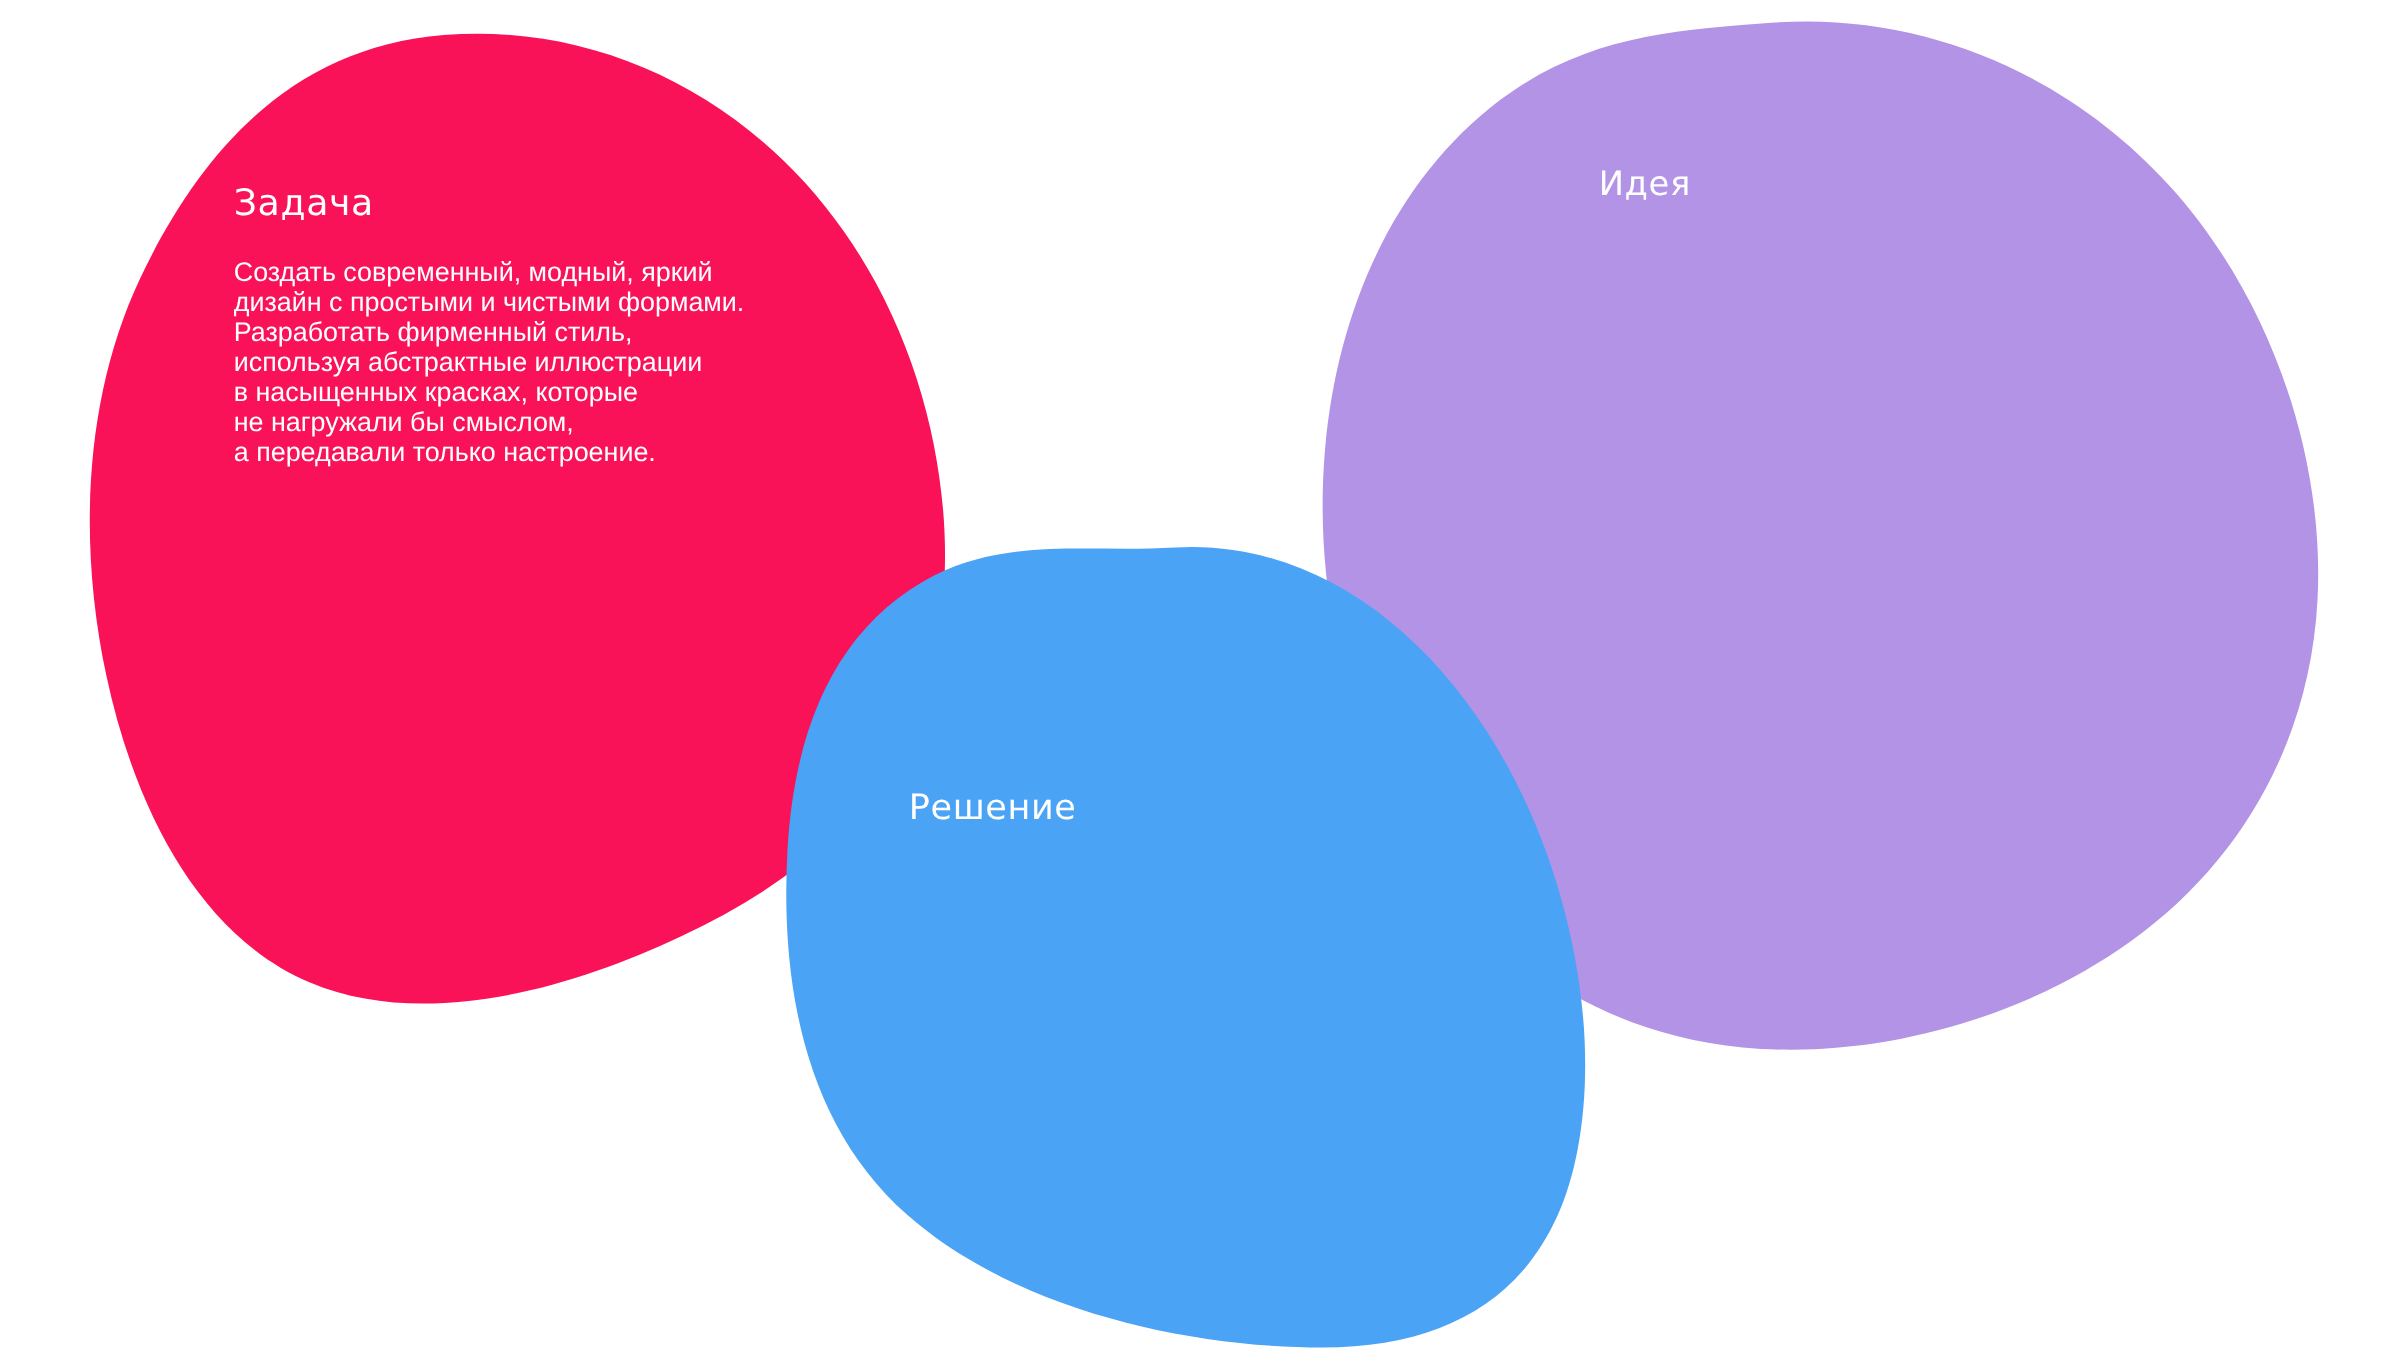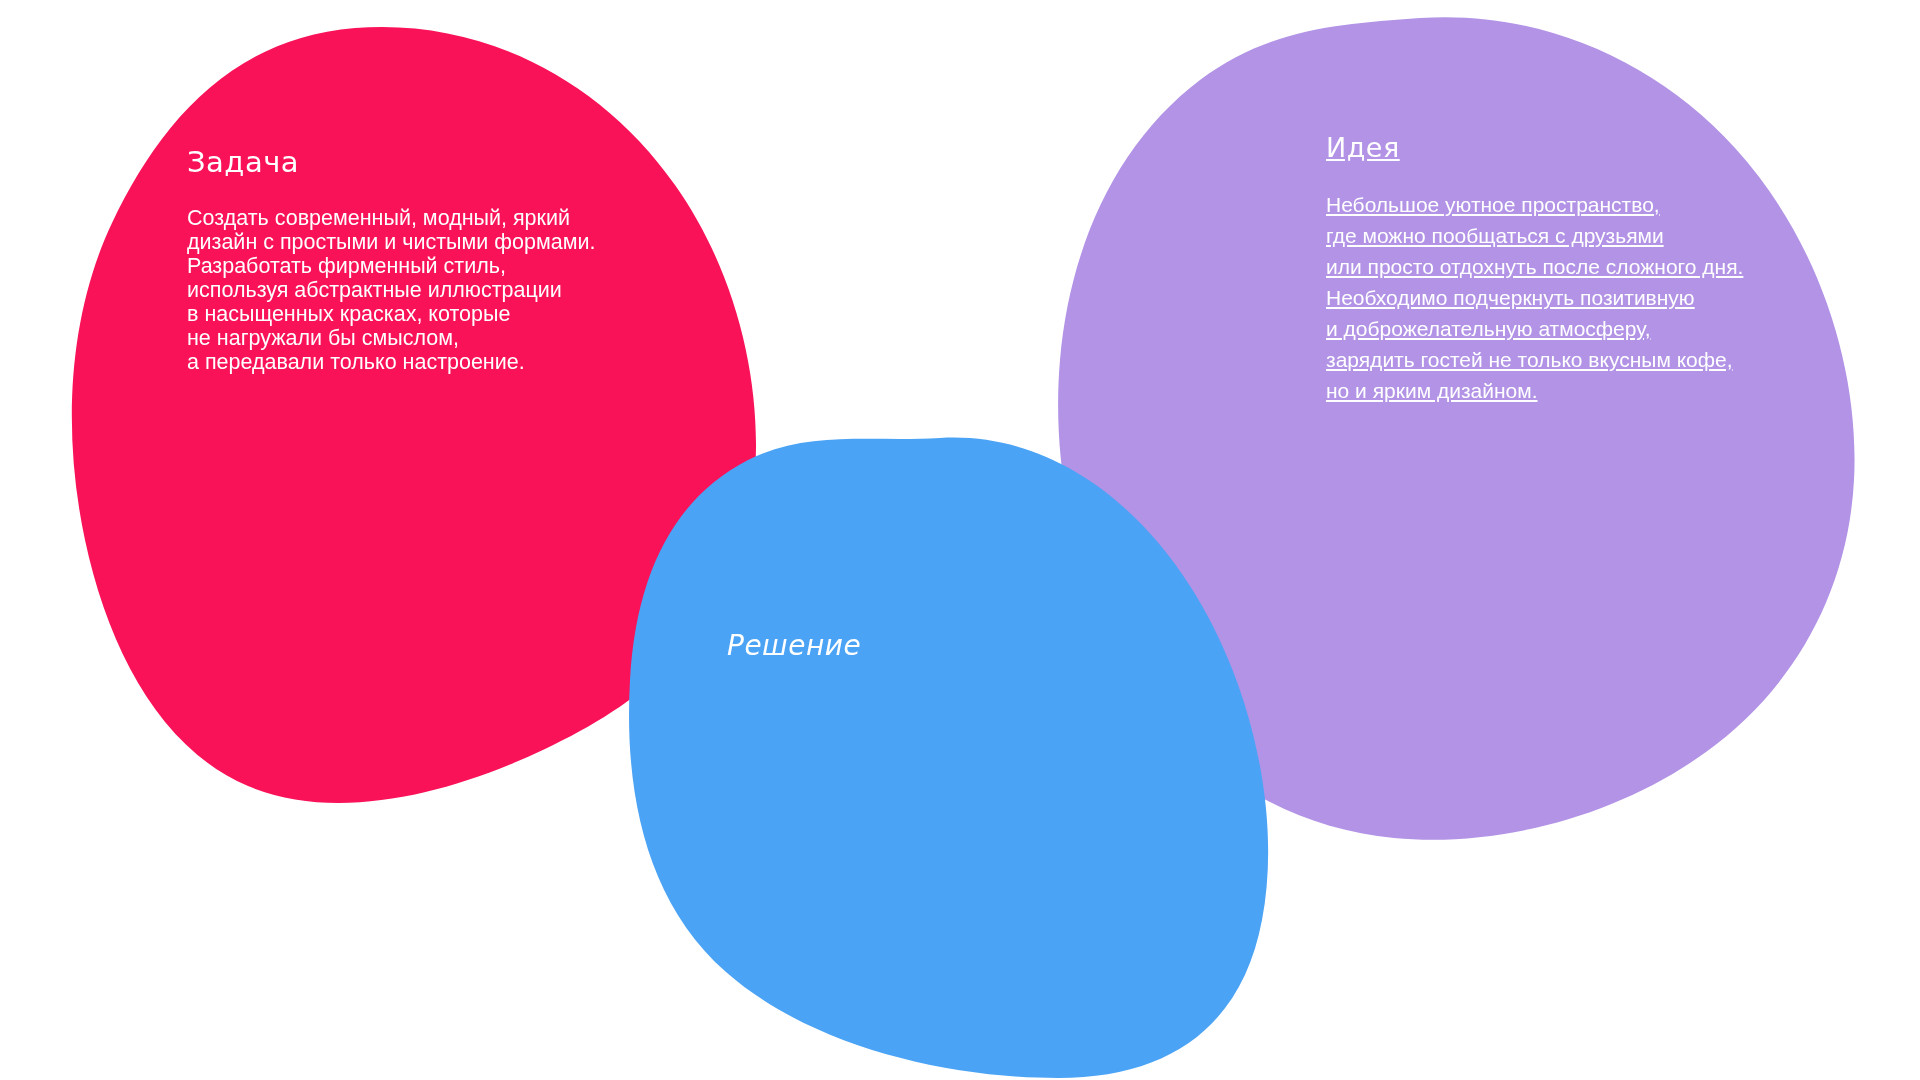--- a/index.html
+++ b/index.html
@@ -72,41 +72,39 @@
     line-height: 34px;
     margin-bottom: 27px;
   }
   #card-task .card-body {
     font-size: 21.5px;
     line-height: 24px;
   }
 
   
   #card-idea {
-    left: 1326px;
+    left: 1279px;
     top: 132px;
     width: 580px;
-    text-decoration: underline;
   }
   #card-idea .card-title {
     font-size: 27px;
     line-height: 32px;
     margin-bottom: 25px;
   }
   #card-idea .card-body {
     font-size: 21px;
     line-height: 31px;
   }
 
   
   #card-solution {
     left: 727px;
     top: 629px;
     width: 520px;
-    font-style: italic;
   }
   #card-solution .card-title {
     font-size: 28px;
     line-height: 33px;
     margin-bottom: 26px;
   }
   #card-solution .card-body {
     font-size: 21.5px;
     line-height: 31.8px;
   }
@@ -155,27 +153,20 @@
 дизайн  с простыми и чистыми формами.
 Разработать фирменный стиль,
 используя абстрактные иллюстрации
 в насыщенных красках, которые
 не нагружали бы смыслом,
 а передавали только настроение.</p>
     </section>
 
     <section class="card" id="card-idea">
       <h2 class="card-title">Идея</h2>
-      <p class="card-body">Небольшое уютное пространство,
-где можно пообщаться с друзьями
-или просто отдохнуть после сложного дня.
-Необходимо подчеркнуть позитивную
-и доброжелательную атмосферу,
-зарядить гостей не только вкусным кофе,
-но и ярким дизайном.</p>
     </section>
 
     <section class="card" id="card-solution">
       <h2 class="card-title">Решение</h2>
     </section>
 
   </div>
 </div>
 
 </body></html>

